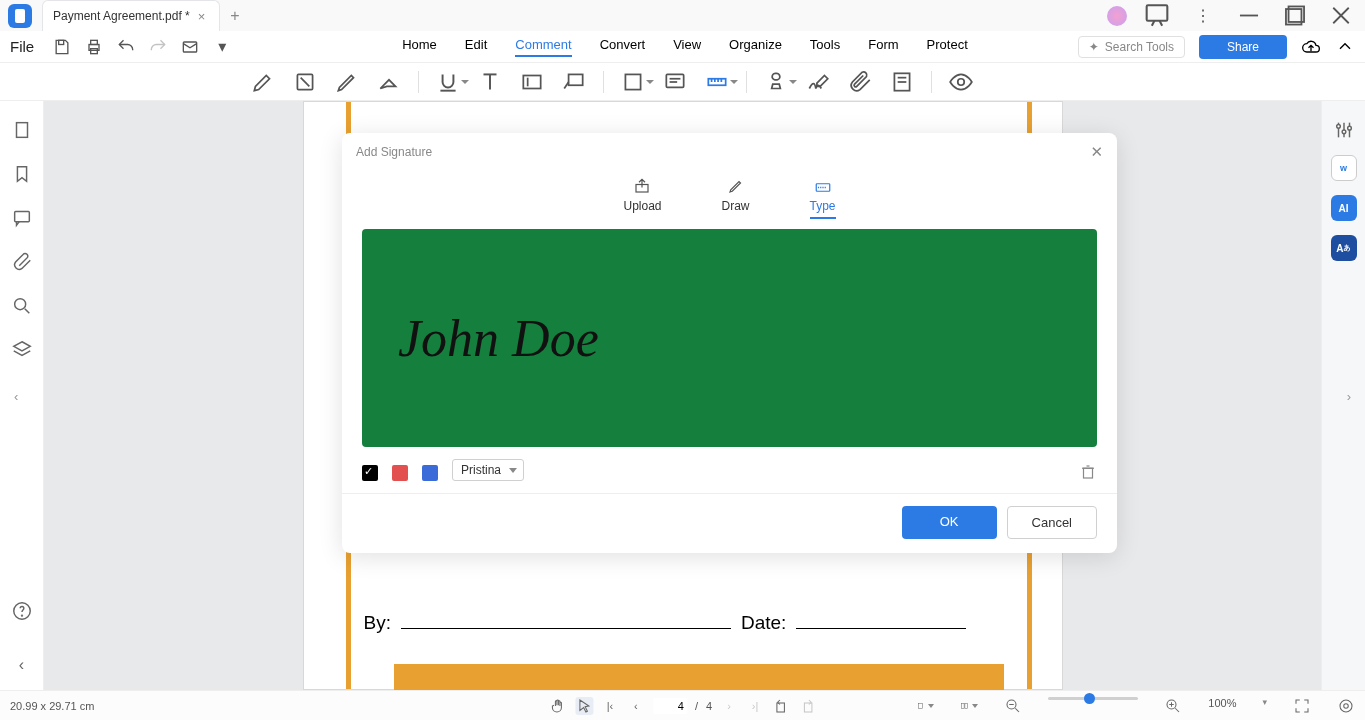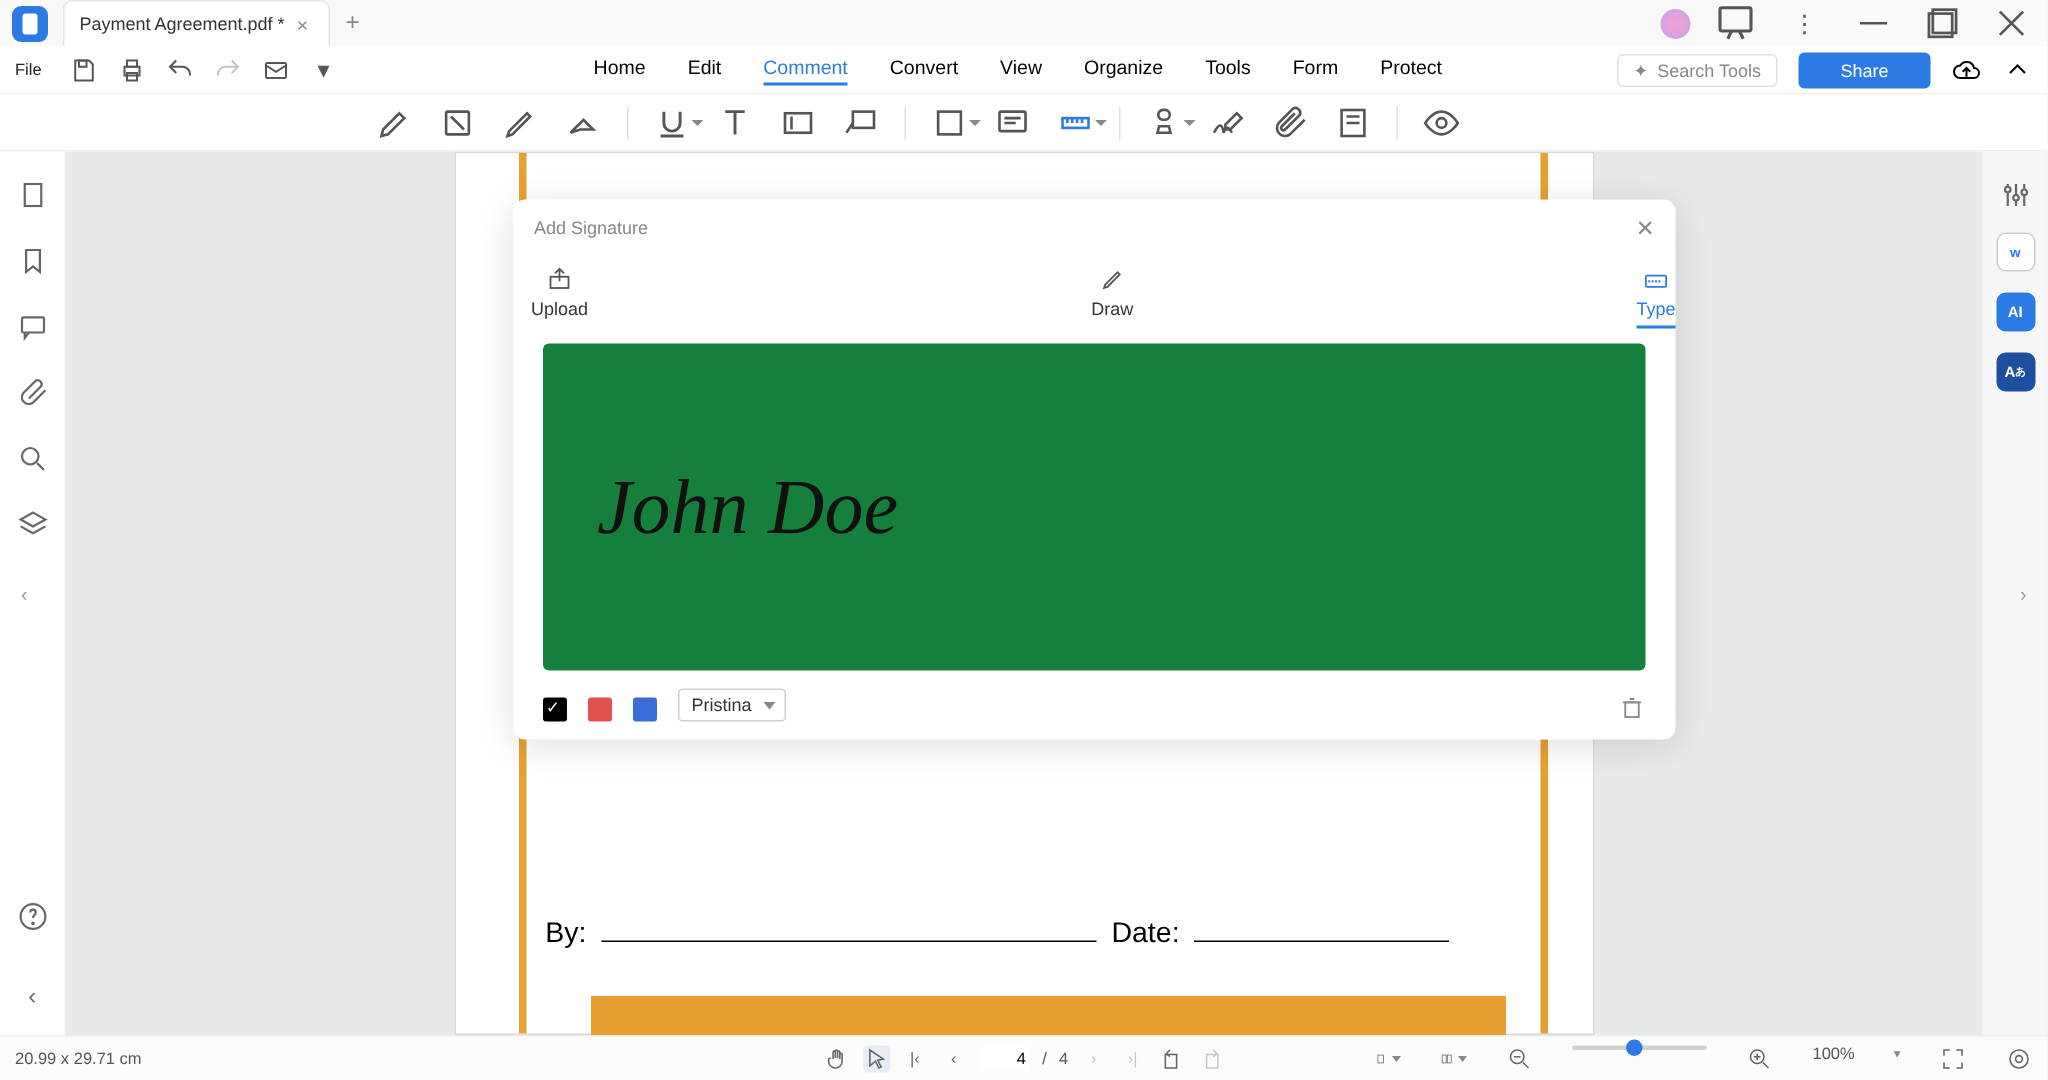--- a/index.html
+++ b/index.html
@@ -11,21 +11,21 @@
 .app-icon::before { content:''; width: 10px; height: 14px; background: #fff; border-radius: 2px; }
 .tab { display: flex; align-items: center; background: #fff; height: 31px; padding: 0 14px 0 10px; border-radius: 6px 6px 0 0; border-top: 1px solid #e4e5e8; border-left:1px solid #e4e5e8; border-right:1px solid #e4e5e8; font-size: 12px; color:#333; gap:8px;}
 .tab .close { color: #888; font-size: 13px; cursor: pointer; }
 .add-tab { margin-left: 10px; color:#888; font-size: 16px; cursor: pointer; }
 .titlebar-right { margin-left: auto; display: flex; align-items: center; gap: 14px; padding-right: 8px; }
 .avatar-icon { width: 20px; height: 20px; border-radius: 50%; background: radial-gradient(circle,#f4a0d0,#c8a0f0); }
 .win-btn { width: 32px; height:31px; display:flex; align-items:center; justify-content:center; color:#555; cursor:pointer; }
 
 
 .menubar { height: 32px; background:#fff; display:flex; align-items:center; padding: 0 10px; border-bottom: 1px solid #eee;}
-.file-label { font-size: 11px; color:#222; margin-right: 18px; cursor:pointer; }
+.file-label { font-size: 15px; color:#222; margin-right: 18px; cursor:pointer; }
 .quick-icons { display:flex; gap:12px; align-items:center; color:#555; }
 .qi { width: 20px; height:20px; display:flex; align-items:center; justify-content:center; cursor:pointer; }
 .menus { display:flex; gap:28px; margin-left: 170px; }
 .menu-item { font-size: 13px; color:#000000; cursor:pointer; padding-bottom:3px; }
 .menu-item.active { color:#2c7be5; border-bottom: 2px solid #2c7be5; font-weight:500; }
 .menubar-right { margin-left:auto; display:flex; align-items:center; gap:14px; }
 .search-tools { display:flex; align-items:center; gap:6px; font-size:12px; color:#888; border:1px solid #e0e0e0; border-radius:4px; padding: 3px 10px;}
 .share-btn { background:#2c7be5; color:#fff; font-size:12px; padding:5px 28px; border-radius:4px; cursor:pointer; }
 
 
@@ -55,21 +55,21 @@
 .rr-badge { width:26px;height:26px;border-radius:6px; display:flex;align-items:center;justify-content:center; font-size:10px; font-weight:600;}
 .rr1{ background:#fff; border:1px solid #ccc; color:#2c7be5; position:relative;}
 .rr1::after{content:'w'; position:absolute; font-size:9px;}
 .rr2{ background:#2c7be5; color:#fff;}
 .rr3{ background:#1e4ea0; color:#fff;}
 
 
 .sig-modal { position:absolute; top:32px; left:298px; width:775px; background:#fff; border-radius:8px; box-shadow:0 4px 24px rgba(0,0,0,0.12); z-index:10; }
 .sig-header { display:flex; align-items:center; padding:10px 14px; font-size:12px; color:#888; }
 .sig-header .sig-close { margin-left:auto; cursor:pointer; color:#888; font-size:15px;}
-.sig-tabs { display:flex; justify-content:space-between; gap:60px; padding:6px 0 4px;margin-left:12px;}
+.sig-tabs { display:flex; justify-content:center; gap:60px; padding:6px 0 4px;}
 .sig-tab { display:flex; flex-direction:column; align-items:center; gap:4px; font-size:12px; color:#333; cursor:pointer; padding-bottom:4px;}
 .sig-tab.active { color:#2c7be5; border-bottom:2px solid #2c7be5;}
 .sig-tab-icon { height:18px; display:flex;align-items:center;justify-content:center; color:#555;}
 .sig-tab.active .sig-tab-icon { color:#2c7be5;}
 .sig-canvas { margin: 6px 20px; height:218px; background:#15803d; border-radius:4px; display:flex; align-items:center; padding-left:36px; }
 .sig-text { font-family: "Brush Script MT","Segoe Script",cursive; font-size:52px; color:#111; font-style:italic;}
 .sig-controls { display:flex; align-items:flex-end; gap:14px; padding: 6px 20px 12px; }
 .color-sw { width:16px;height:16px; border-radius:2px; cursor:pointer; position:relative;}
 .sw-black{background:#000;}
 .sw-black::after{content:'✓';color:#fff;font-size:11px;position:absolute;left:2px;top:0;}
@@ -412,20 +412,24 @@
         <div class="color-sw sw-blue"></div>
         <div class="font-select"><span>Pristina</span></div>
         <div class="trash-icon">
             <svg viewBox="0 0 24 24" fill="none" stroke="currentColor" stroke-width="1.6">
               <rect x="6" y="7" width="12" height="13"></rect>
               <line x1="4" y1="7" x2="20" y2="7"></line>
               <line x1="10" y1="4" x2="14" y2="4"></line>
             </svg>
           </div>
       </div>
+      <div class="sig-footer">
+        <div class="btn-ok">OK</div>
+        <div class="btn-cancel">Cancel</div>
+      </div>
     </div>
   </div>
 
   <span class="nav-arrow nav-right">›</span>
 
   <div class="right-rail">
     <div class="ls-item">
         <svg viewBox="0 0 24 24" fill="none" stroke="currentColor" stroke-width="1.6">
           <line x1="6" y1="4" x2="6" y2="20"></line>
           <line x1="12" y1="4" x2="12" y2="20"></line>

